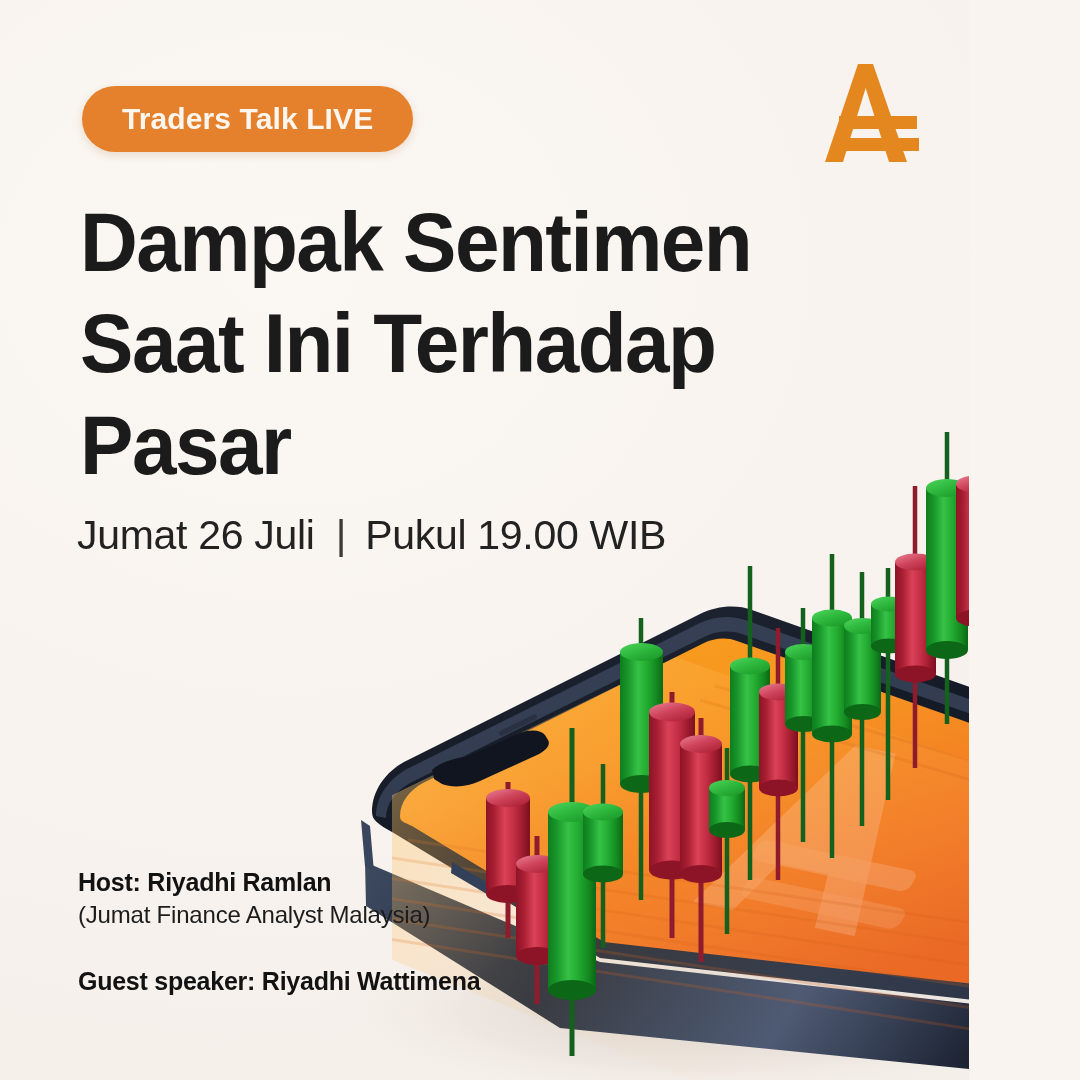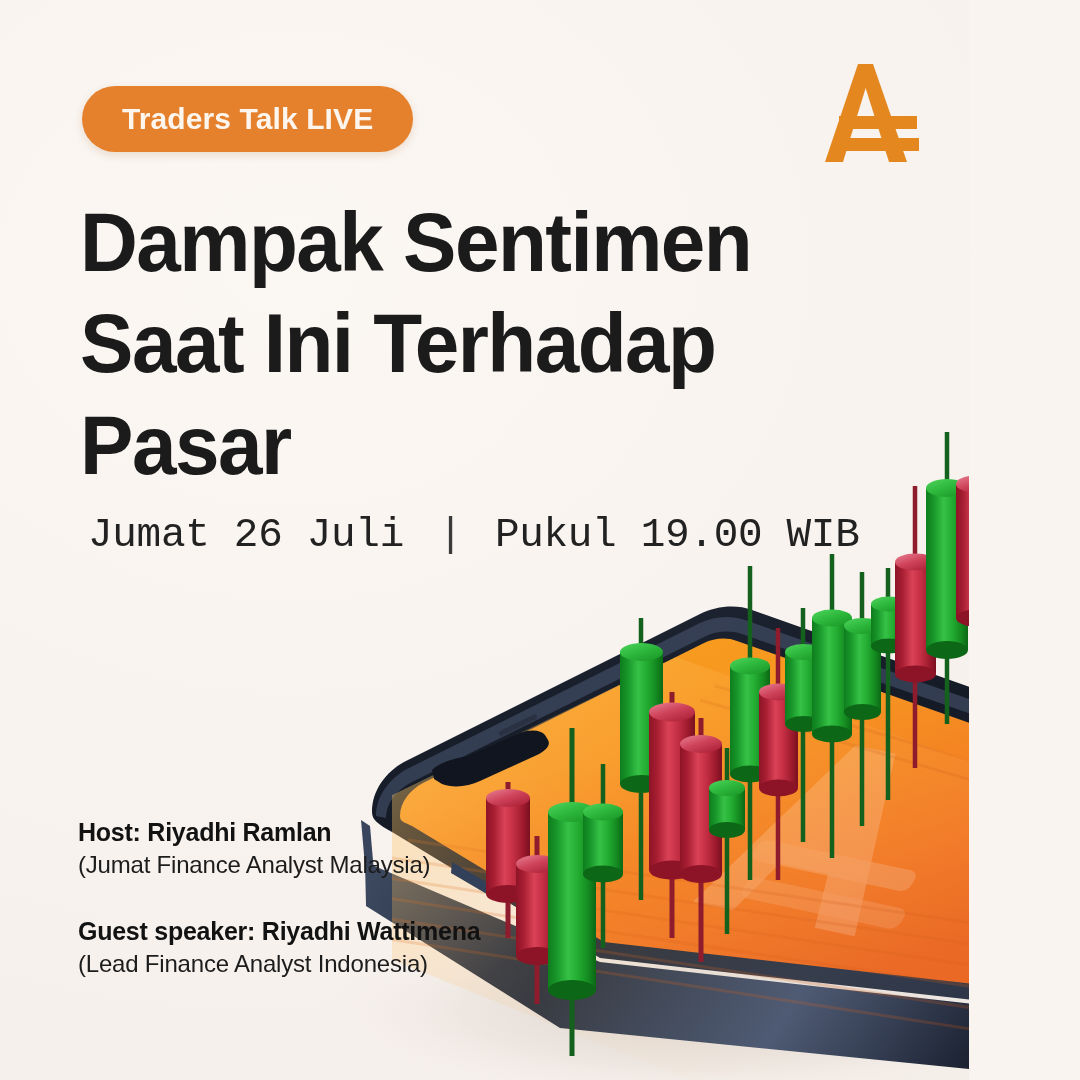--- a/index.html
+++ b/index.html
@@ -69,40 +69,40 @@
     letter-spacing: -1.6px;
     font-family: "Liberation Sans", sans-serif;
     transform: scaleX(0.965);
     transform-origin: left top;
   }
   #headline .ln { display: block; white-space: nowrap; }
 
   
   #datetime {
     position: absolute;
-    left: 88px;
+    left: 77px;
     top: 512px;
     color: #222222;
     font-size: 41px;
     font-weight: 400;
     letter-spacing: -0.3px;
     white-space: nowrap;
-    font-family: Liberation Mono, monospace;
+    font-family: Liberation Sans, sans-serif;
   }
   #datetime .sep {
     display: inline-block;
     margin: 0 8px 0 10px;
     color: #3a3a3a;
   }
 
   
   #credits {
     position: absolute;
     left: 78px;
-    top: 816px;
+    top: 866px;
     z-index: 40;
   }
   .credit-block { margin-bottom: 32px; }
   .credit-block:last-child { margin-bottom: 0; }
   .credit-name {
     color: #121212;
     font-size: 25px;
     font-weight: 700;
     letter-spacing: -0.25px;
     white-space: nowrap;
@@ -440,17 +440,16 @@
     <span>Pukul 19.00 WIB</span>
   </div>
 
   <div id="credits">
     <div class="credit-block">
       <div class="credit-name">Host: Riyadhi Ramlan</div>
       <div class="credit-role">(Jumat Finance Analyst Malaysia)</div>
     </div>
     <div class="credit-block">
       <div class="credit-name">Guest speaker: Riyadhi Wattimena</div>
-      <div class="credit-role">(Lead Finance Analyst Indonesia)</div>
     </div>
   </div>
 
 </div>
 
 </body></html>

